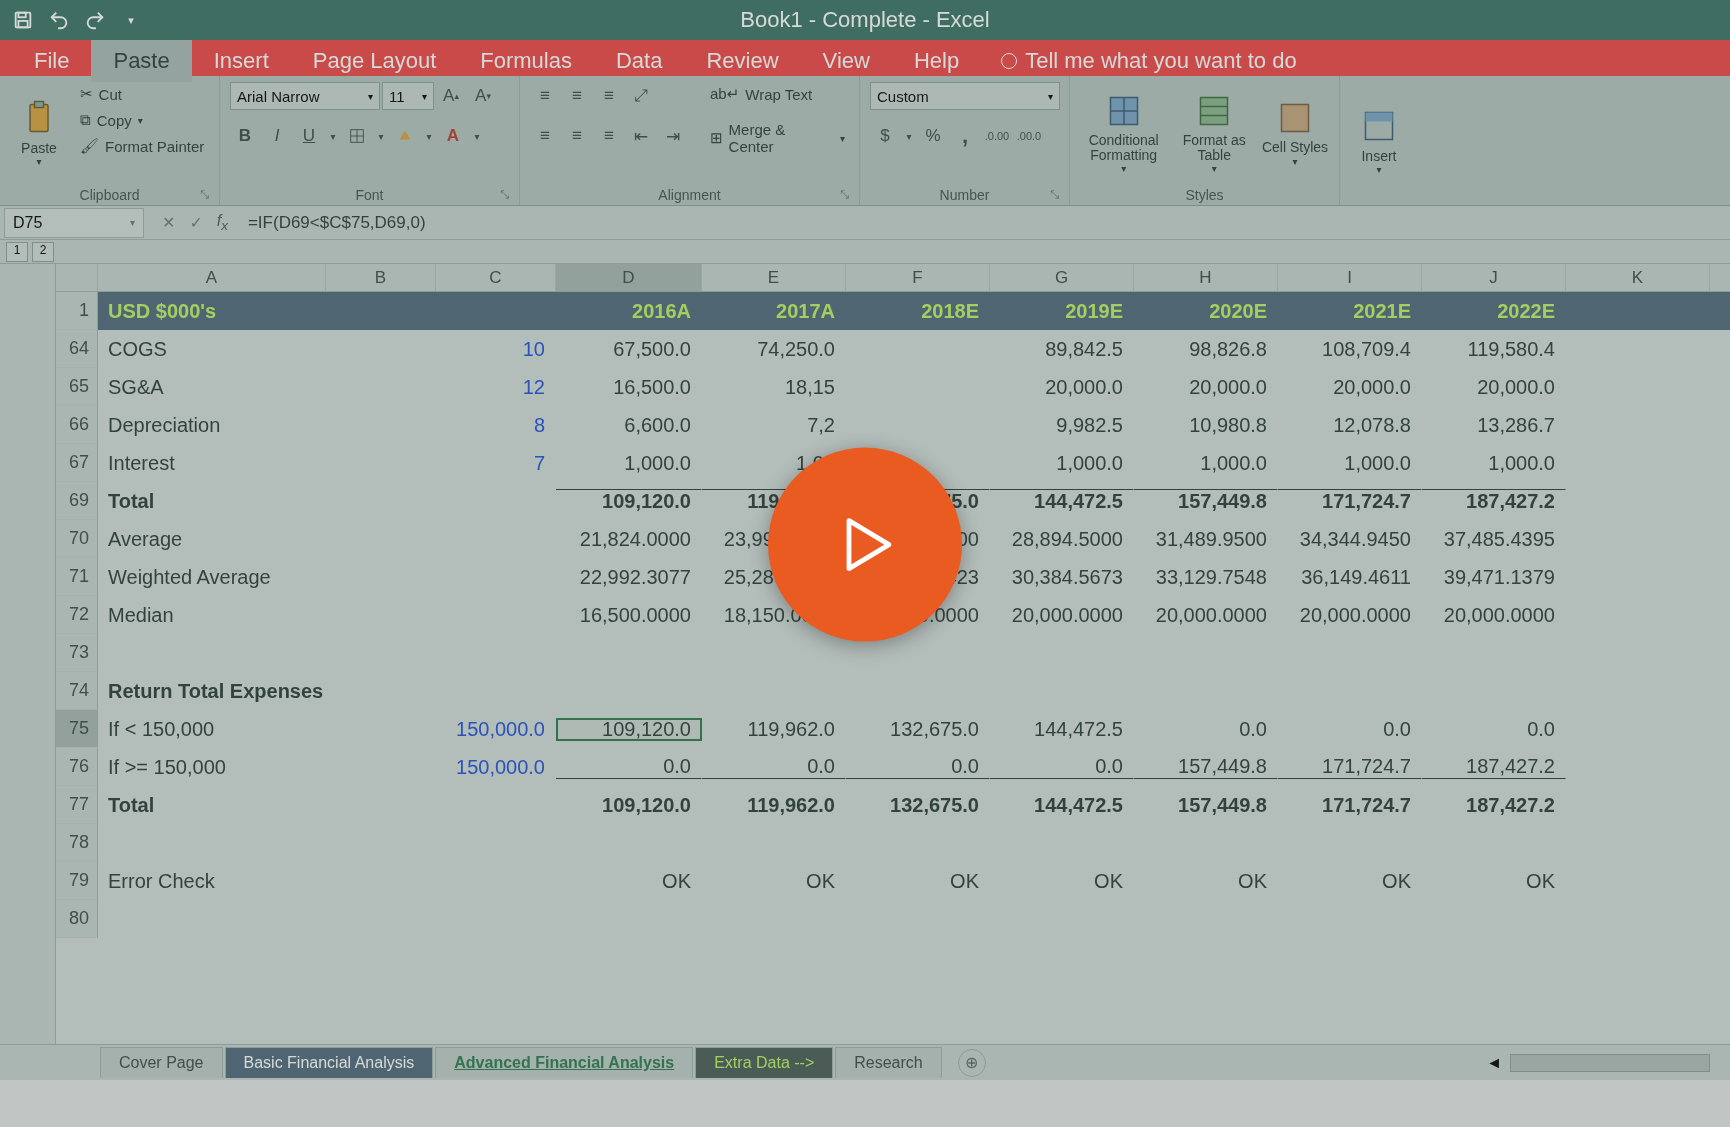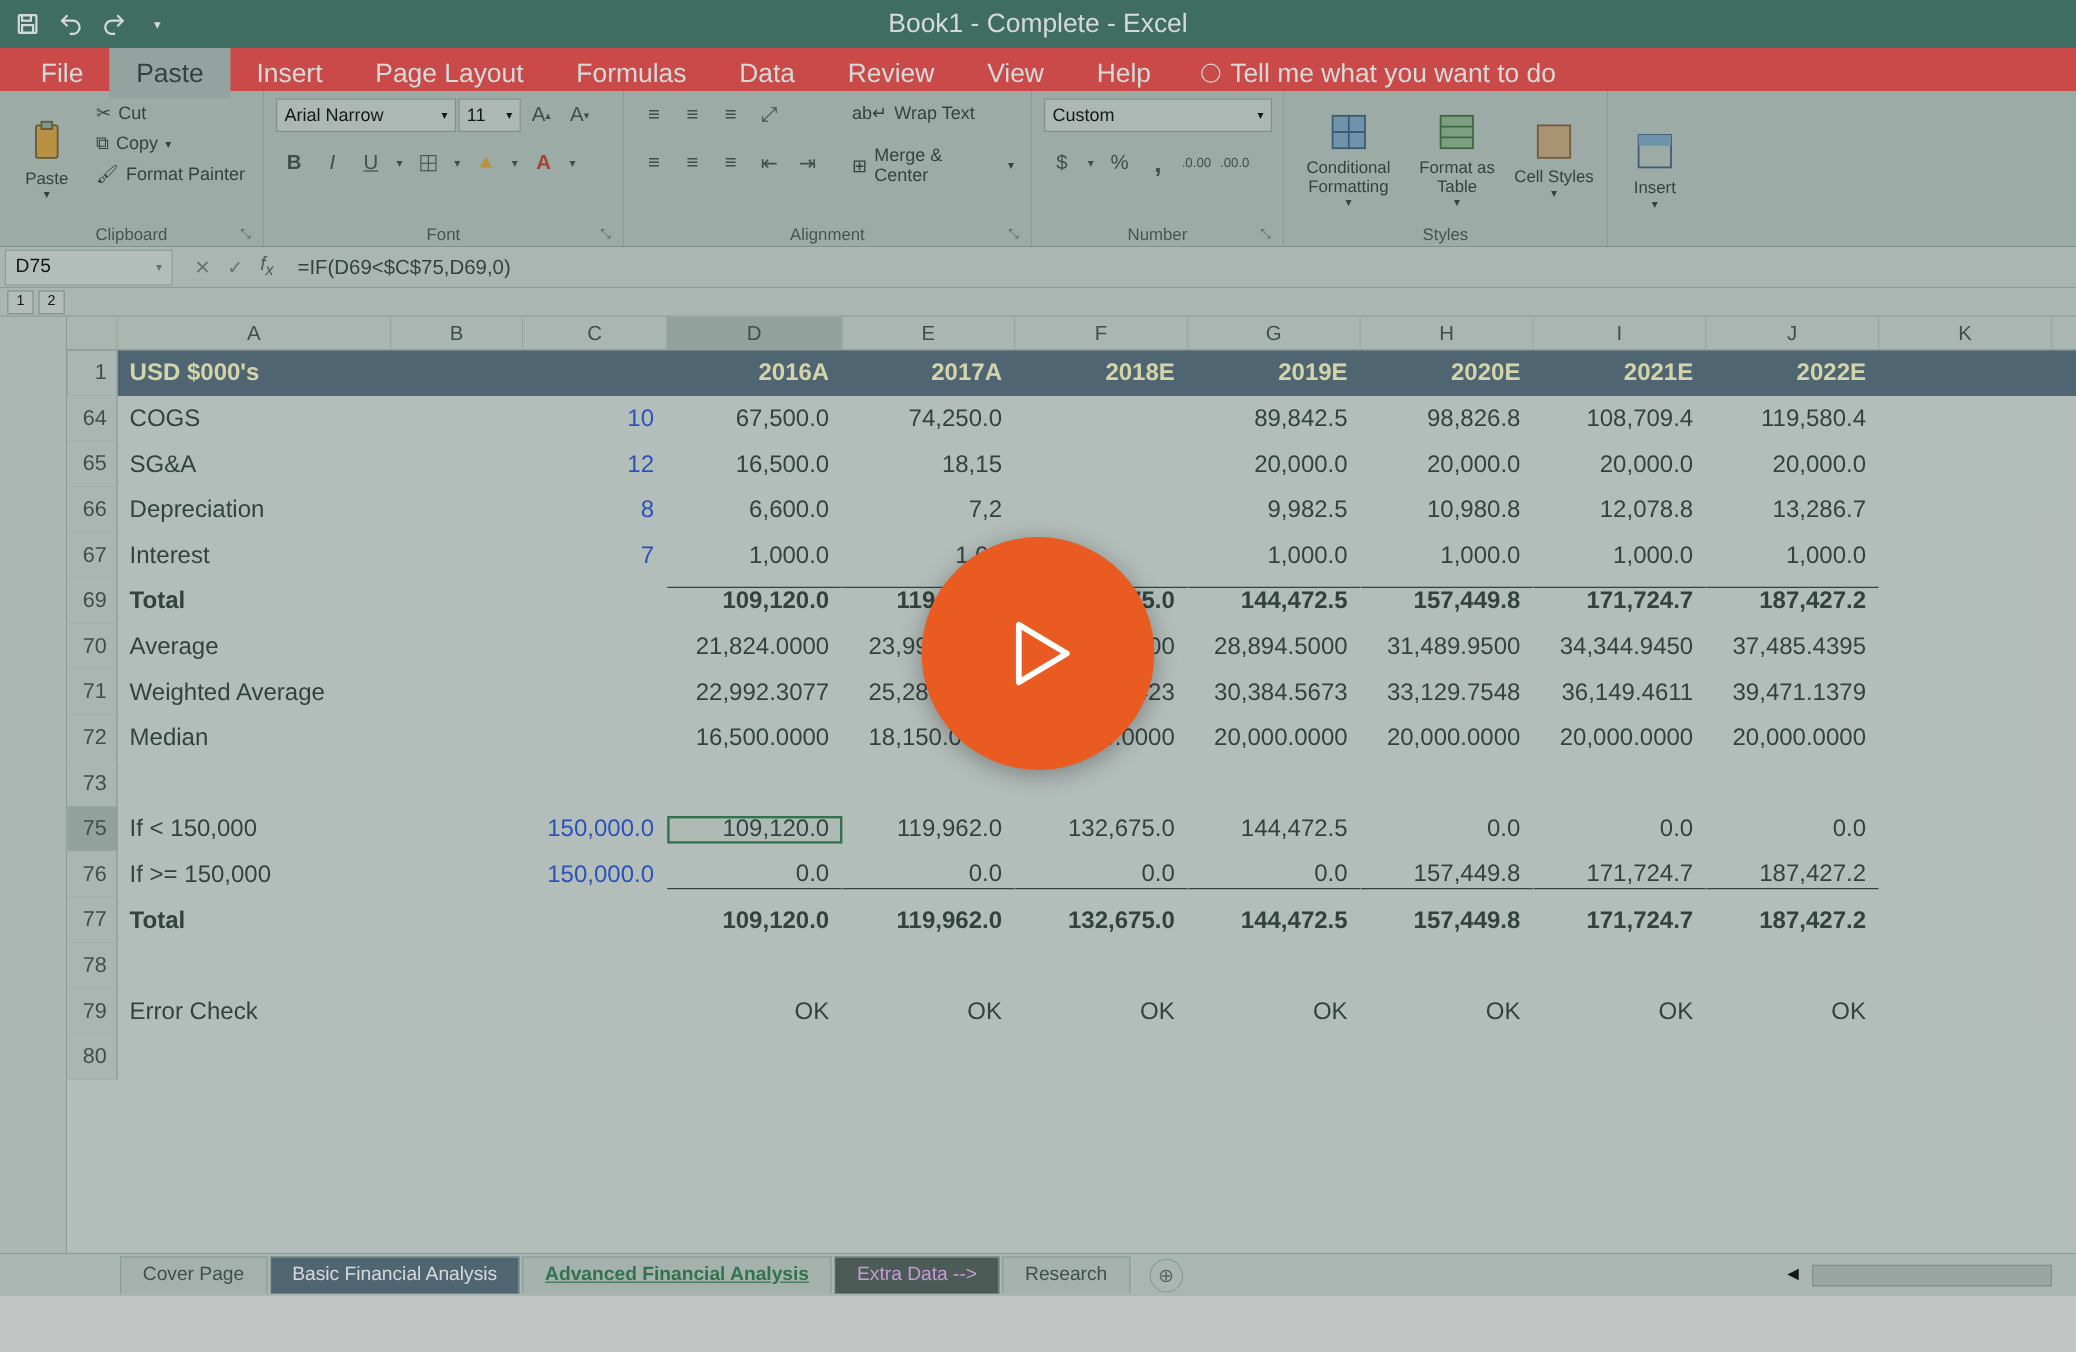--- a/index.html
+++ b/index.html
@@ -53,31 +53,31 @@
 .col-h.active { background: #a8b6b0; }
 .rows { }
 .row { display: flex; height: 38px; align-items: center; }
 .row-h { width: 42px; text-align: right; padding-right: 8px; font-size: 18px; color: #3a4a44; background: #c7d1cd; border-right: 1px solid #9fafa9; border-bottom: 1px solid #c0cbc6; align-self: stretch; display: flex; align-items: center; justify-content: flex-end; }
 .row-h.active { background: #a8b6b0; }
 .cell { border-right: 1px solid rgba(0,0,0,0); padding: 0 10px; font-size: 20px; color: #2a3a36; text-align: right; white-space: nowrap; overflow: visible; }
 .cell.left { text-align: left; }
 .cell.blue { color: #1f4fd8; }
 .cell.bold { font-weight: 700; }
 .header-row { background: #51677a; color: #fff; }
-.header-row .cell { color: #fef9c3; font-weight: 600; }
+.header-row .cell { color: #bef264; font-weight: 600; }
 .border-top { border-top: 1.5px solid #2a3a36; }
 .border-bot { border-bottom: 1.5px solid #2a3a36; }
 .selected-cell { outline: 2px solid #2a7a4a; outline-offset: -2px; background: #cdd7d2; }
 
 
 .status { height: 36px; background: #c7d1cd; display: flex; align-items: center; border-top: 1px solid #9fafa9; padding-left: 100px; position: relative; }
 .sheet-tab { padding: 6px 18px; font-size: 16px; border: 1px solid #9fafa9; border-bottom: none; background: #c0cbc6; color: #3a4a44; margin-right: 2px; }
 .sheet-tab.active { background: #51677a; color: #fff; }
 .sheet-tab.green { color: #2a7a4a; font-weight: 600; text-decoration: underline; }
-.sheet-tab.dark { background: #4a5a54; color: #f0abfc; text-align: right; }
+.sheet-tab.dark { background: #4a5a54; color: #bef264; text-align: right; }
 .add-sheet { width: 28px; height: 28px; border: 1px solid #9fafa9; border-radius: 50%; margin-left: 14px; display: flex; align-items: center; justify-content: center; color: #5a6b65; }
 .hscroll { position: absolute; right: 20px; display: flex; gap: 8px; }
 
 
 .play-overlay { position: absolute; left: 50%; top: 50%; width: 194px; height: 194px; transform: translate(-50%,-60%); border-radius: 50%; background: #ea5b21; display: flex; align-items: center; justify-content: center; box-shadow: 0 4px 20px rgba(0,0,0,0.3); }
 .play-overlay svg { width: 80px; height: 80px; }
 
 
 .dim { position: absolute; inset: 0; background: rgba(80,95,90,0.24); pointer-events: none; }
 
@@ -487,20 +487,34 @@
           <div class="cell cw-D"></div>
           <div class="cell cw-E"></div>
           <div class="cell cw-F"></div>
           <div class="cell cw-G"></div>
           <div class="cell cw-H"></div>
           <div class="cell cw-I"></div>
           <div class="cell cw-J"></div>
           <div class="cell cw-K"></div>
         </div>
         <div class="row">
+          <div class="row-h">74</div>
+          <div class="cell left cw-A bold">Return Total Expenses</div>
+          <div class="cell cw-B"></div>
+          <div class="cell cw-C"></div>
+          <div class="cell cw-D bold"></div>
+          <div class="cell cw-E bold"></div>
+          <div class="cell cw-F bold"></div>
+          <div class="cell cw-G bold"></div>
+          <div class="cell cw-H bold"></div>
+          <div class="cell cw-I bold"></div>
+          <div class="cell cw-J bold"></div>
+          <div class="cell cw-K"></div>
+        </div>
+        <div class="row">
           <div class="row-h active">75</div>
           <div class="cell left cw-A">If &lt; 150,000</div>
           <div class="cell cw-B"></div>
           <div class="cell cw-C blue">150,000.0</div>
           <div class="cell cw-D selected-cell">109,120.0</div>
           <div class="cell cw-E">119,962.0</div>
           <div class="cell cw-F">132,675.0</div>
           <div class="cell cw-G">144,472.5</div>
           <div class="cell cw-H">0.0</div>
           <div class="cell cw-I">0.0</div>

